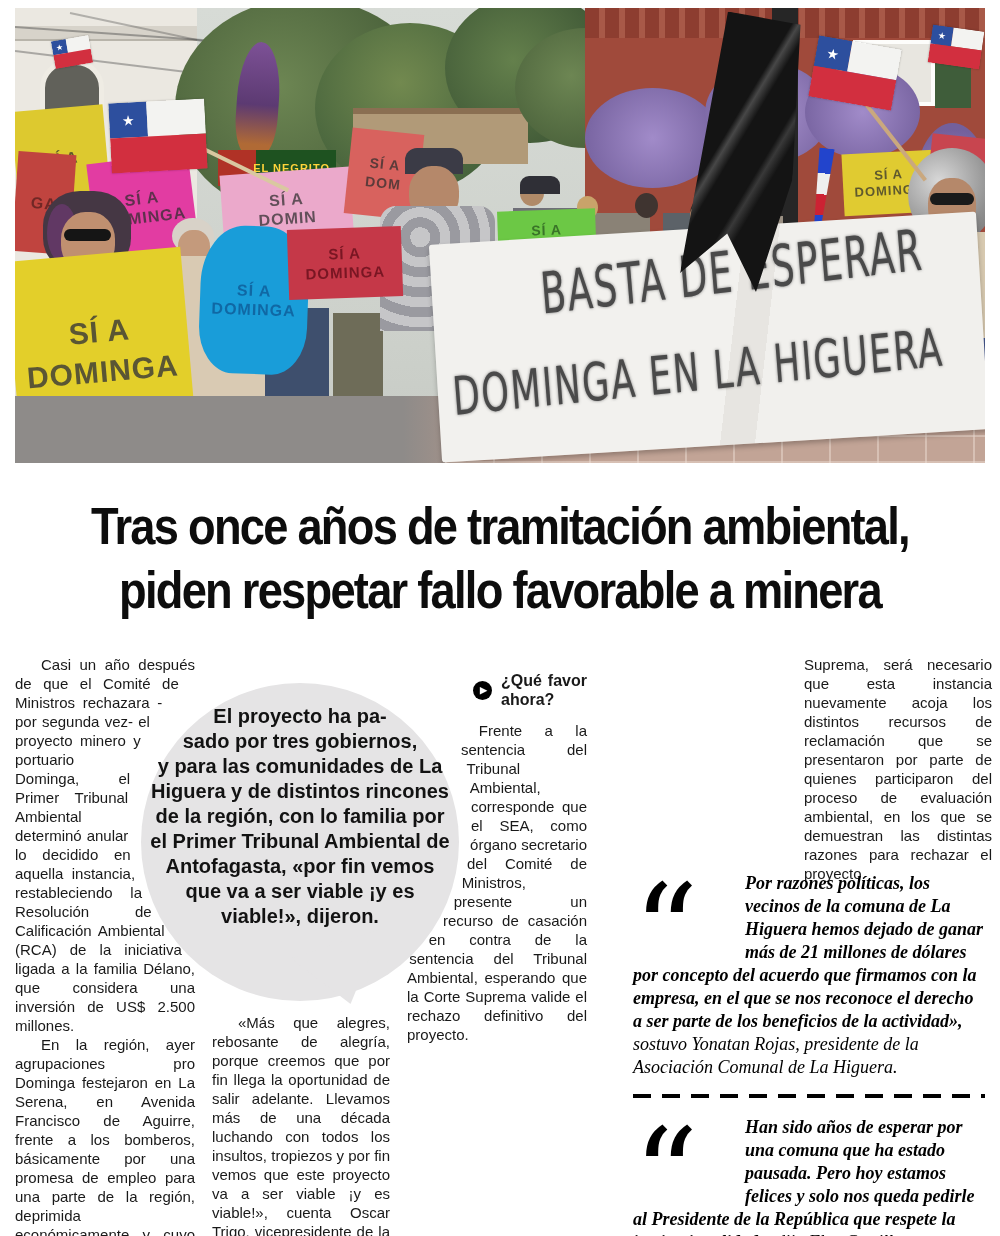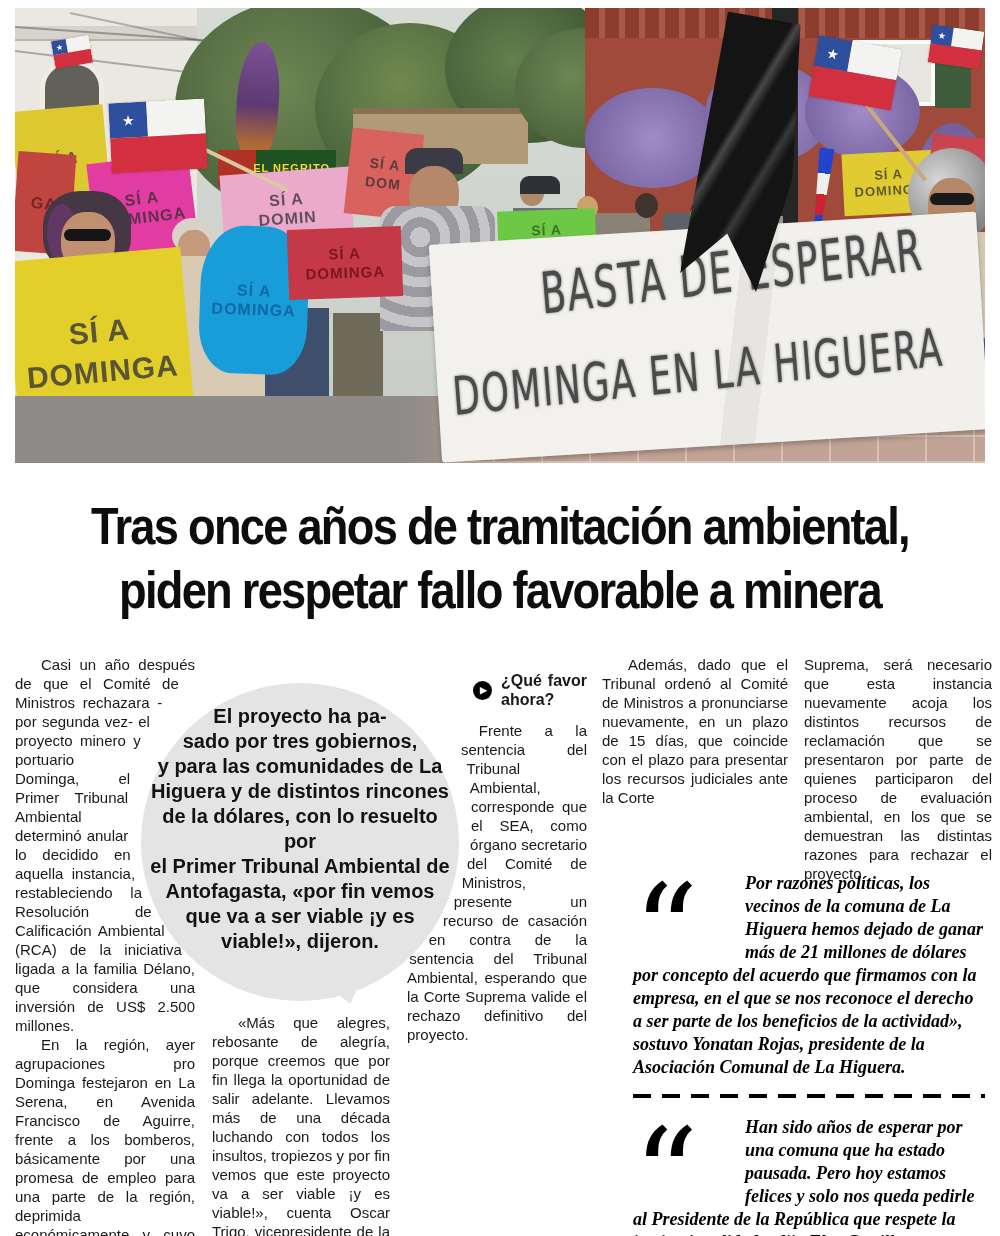--- a/index.html
+++ b/index.html
@@ -51,21 +51,21 @@
                clip-path:polygon(0 0,100% 0,45% 100%);transform:rotate(-18deg)}
   .bubble-text{position:absolute;left:150px;top:704px;width:300px;text-align:center;font-weight:bold;
                font-size:20px;line-height:25px;white-space:pre-line;color:#121212}
 
   
   .quotes{position:absolute;left:633px;top:872px;width:352px;font-family:"Liberation Serif",serif;
           font-size:18px;line-height:23px;color:#000}
   .qmark{float:left;width:112px;height:72px;font-family:"DejaVu Serif",serif;font-size:128px;
          line-height:118px;color:#000;letter-spacing:-6px;overflow:visible}
   .q-text{font-style:italic;font-weight:bold}
-  .q-attr{font-style:italic;font-weight:bold}
+  .q-attr{font-style:italic;font-weight:normal}
   .divider{height:4px;background:repeating-linear-gradient(90deg,#000 0 18px,transparent 18px 29px);
            margin:15px 0 18px;clear:both}
 </style>
 </head>
 <body>
 
 <div class="page">
 
   <div class="photo">
 
@@ -204,21 +204,21 @@
     <div>Tras once años de tramitación ambiental,</div>
     <div>piden respetar fallo favorable a minera</div>
   </div>
 
   <div class="bubble"></div>
   <div class="bubble-tail"></div>
   <div class="bubble-text">El proyecto ha pa-
 sado por tres gobiernos,
 y para las comunidades de La
 Higuera y de distintos rincones
-de la dólares, con lo resuelto por
+de la región, con lo familia por
 el Primer Tribunal Ambiental de
 Antofagasta, «por fin vemos
 que va a ser viable ¡y es
 viable!», dijeron.</div>
 
   <div class="col" id="col1">
     <div class="cut-r"></div>
     <p class="ind">Casi un año después de que el Comité de Ministros rechazara -por segunda vez- el proyecto minero y portuario Dominga, el Primer Tribunal Ambiental determinó anular lo decidido en aquella instancia, restableciendo la Resolución de Calificación Ambiental (RCA) de la iniciativa ligada a la familia Délano, que considera una inversión de US$ 2.500 millones.</p>
     <p class="ind">En la región, ayer agrupaciones pro Dominga festejaron en La Serena, en Avenida Francisco de Aguirre, frente a los bomberos, básicamente por una promesa de empleo para una parte de la región, deprimida económicamente y cuyo tejido social está dividido entre los que están a favor y quienes están en contra.</p>
   </div>
@@ -231,21 +231,20 @@
     <div class="cut-l"></div>
     <div class="subhead">
       <span class="play">▶</span>
       <span>¿Qué favor ahora?</span>
     </div>
     <p class="ind">Frente a la sentencia del Tribunal Ambiental, corresponde que el SEA, como órgano secretario del Comité de Ministros, presente un recurso de casación en contra de la sentencia del Tribunal Ambiental, esperando que la Corte Suprema valide el rechazo definitivo del proyecto.</p>
 
   </div>
 
   <div class="col" id="col4">
-    <p class="ind">Además, dado que el Tribunal ordenó al Comité de Ministros a pronunciarse nuevamente, en un plazo de 15 días, que coincide con el plazo para presentar los recursos judiciales ante la Corte</p>
   </div>
 
   <div class="col" id="col5">
     <p>Suprema, será necesario que esta instancia nuevamente acoja los distintos recursos de reclamación que se presentaron por parte de quienes participaron del proceso de evaluación ambiental, en los que se demuestran las distintas razones para rechazar el proyecto.</p>
   </div>
 
   <div class="quotes">
     <div>
       <span class="qmark">“</span>
       <span class="q-text">Por razones políticas, los vecinos de la comuna de La Higuera hemos dejado de ganar más de 21 millones de dólares por concepto del acuerdo que firmamos con la empresa, en el que se nos reconoce el derecho a ser parte de los beneficios de la actividad»,</span><span class="q-attr"> sostuvo Yonatan Rojas, presidente de la Asociación Comunal de La Higuera.</span>

